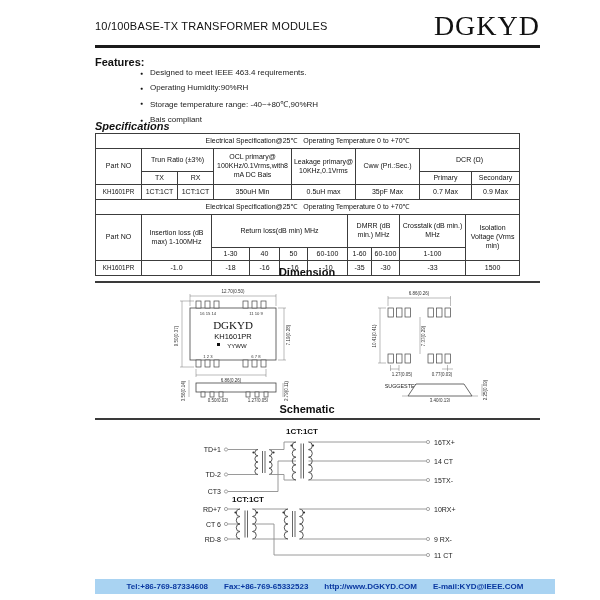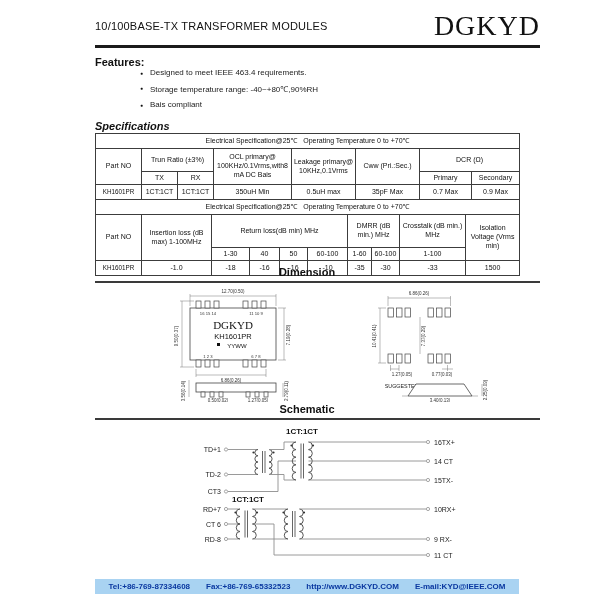--- a/index.html
+++ b/index.html
@@ -52,34 +52,35 @@
   .pad-label{font-size:5.4px;fill:#222;}
 
   .sch-line{stroke:#8f8f8f;stroke-width:0.9;fill:none;}
   .coil{stroke:#555;stroke-width:1;fill:none;}
   .core{stroke:#555;stroke-width:0.9;fill:none;}
   .term{stroke:#8f8f8f;stroke-width:0.8;fill:#fff;}
   .pdot{fill:#333;}
   .sch-label{font-size:7px;fill:#222;}
   .ratio-label{font-size:8px;font-weight:bold;fill:#111;}
 
-  .footer-bar{position:absolute;left:95px;top:579px;width:424px;height:15px;display:flex;align-items:center;justify-content:center;gap:16px;font-size:8px;font-weight:bold;}
+  .footer-bar{position:absolute;left:95px;top:579px;width:460px;height:15px;display:flex;align-items:center;justify-content:center;gap:16px;font-size:8px;font-weight:bold;}
 </style>
 </head>
 <body>
 
 <div class="page">
 
   <div class="doc-title">10/100BASE-TX TRANSFORMER MODULES</div>
   <div class="logo">DGKYD</div>
   <div class="rule rule-1"></div>
 
   <div class="section-heading h-features">Features:</div>
   <ul class="features-list">
     <li>Designed to meet IEEE 463.4 requirements.</li>
+    <li>Operating Humidity:90%RH</li>
     <li>Storage temperature range:  -40~+80℃,90%RH</li>
     <li>Bais compliant</li>
   </ul>
 
   <div class="section-heading h-specs">Specifications</div>
 
   <table class="spec t1">
     <colgroup>
       <col style="width:46px">
         <col style="width:36px">

